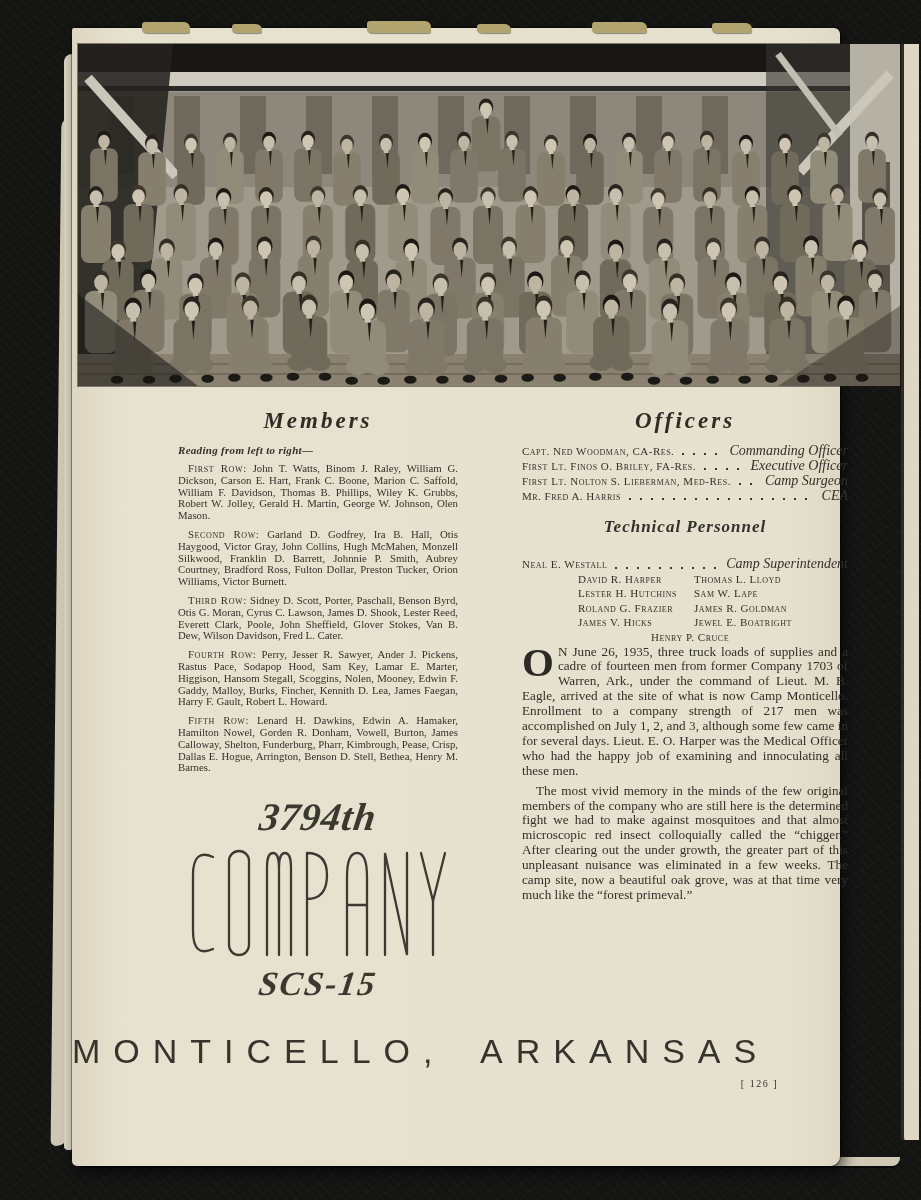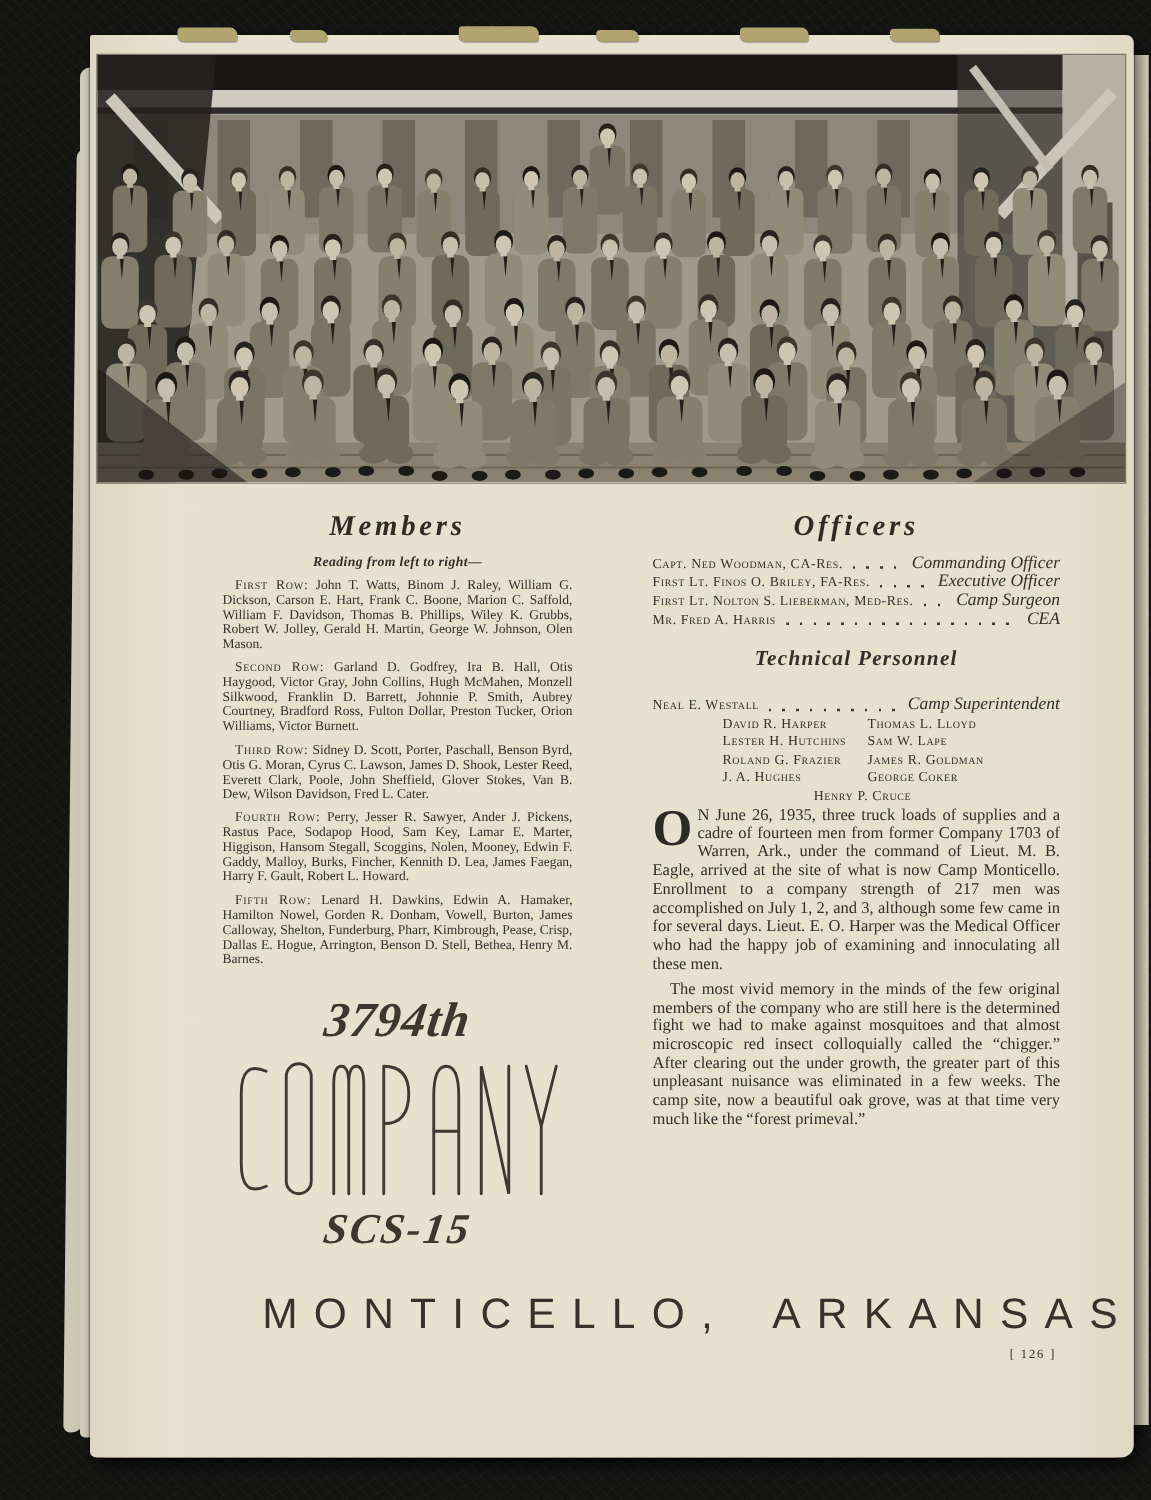--- a/index.html
+++ b/index.html
@@ -15,41 +15,41 @@
       repeating-linear-gradient(-33deg, rgba(255,255,255,.02) 0 1px, transparent 1px 11px);
   }
   
   .edge{position:absolute;background:#d6d0bd;}
   .edge-l1{left:56px;top:118px;width:18px;height:1028px;border-radius:10px 0 14px 6px;transform:rotate(.6deg);background:#cdc7b3;}
   .edge-l2{left:64px;top:54px;width:16px;height:1096px;border-radius:8px 0 10px 4px;background:#d9d3c0;}
   .edge-b{left:78px;top:1157px;width:822px;height:9px;background:#cfc9b6;border-radius:0 0 8px 6px;box-shadow:0 2px 0 rgba(0,0,0,.55);}
   .next-page{position:absolute;left:901px;top:44px;width:15px;height:1096px;background:#ddd7c4;border-left:3px solid #2e2a24;border-radius:0 0 0 4px;}
 
   .page{
-    position:absolute;left:72px;top:28px;width:835px;height:1138px;
+    position:absolute;left:72px;top:28px;width:768px;height:1138px;
     background:linear-gradient(90deg,#dcd6c2,#e7e1cf 7%,#e6e0ce 93%,#ded8c5);
     border-radius:2px 6px 10px 5px;
     box-shadow:0 0 0 1px rgba(0,0,0,.35), 4px 6px 14px rgba(0,0,0,.6);
     color:#32302a;
   }
   
   .tape{position:absolute;background:#b2a46e;border-radius:3px 6px 2px 5px;box-shadow:0 1px 1px rgba(0,0,0,.4);}
 
   .photo{position:absolute;left:6px;top:16px;width:822px;height:342px;box-shadow:0 0 0 1px rgba(20,18,14,.5);}
   .photo svg{display:block;}
 
   
   .col-left{position:absolute;left:106px;top:380px;width:280px;}
   .col-right{position:absolute;left:450px;top:380px;width:326px;}
 
   .sec-head{
     text-align:center;font-style:italic;font-weight:600;font-size:23px;
     letter-spacing:3px;color:#2e2c25;margin:0 0 10px 0;
   }
-  .reading-note{font-style:italic;font-weight:600;font-size:11px;letter-spacing:.3px;margin:0 0 7px 0;text-align:center;}
+  .reading-note{font-style:italic;font-weight:600;font-size:11px;letter-spacing:.3px;margin:0 0 7px 0;}
 
   .member-para{
     font-size:10.8px;line-height:11.8px;text-align:justify;
     margin:0 0 7px 0;text-indent:10px;color:#33312b;
   }
   .row-label{font-variant:small-caps;letter-spacing:.6px;}
 
   
   .off-line{display:flex;align-items:baseline;font-size:11px;line-height:14px;margin:0 0 1px 0;}
   .off-name{font-variant:small-caps;letter-spacing:.5px;white-space:nowrap;}
@@ -76,21 +76,21 @@
     font-style:italic;font-weight:700;font-size:39px;color:#3a382f;
     transform:skewX(-8deg);display:inline-block;letter-spacing:1px;
   }
   .company-svg{margin:4px auto 0 auto;display:block;}
   .designation{
     font-style:italic;font-weight:700;font-size:34px;color:#3a382f;
     transform:skewX(-8deg);display:inline-block;margin-top:2px;letter-spacing:2px;
   }
 
   .location{
-    position:absolute;left:0;top:1004px;width:100%;text-align:right;
+    position:absolute;left:0;top:1004px;width:100%;text-align:left;
     font-family:"Liberation Sans", sans-serif;font-size:34px;font-weight:400;
     letter-spacing:13px;word-spacing:14px;color:#35332c;white-space:nowrap;
   }
   .pagenum{
     position:absolute;right:62px;top:1050px;font-size:10px;letter-spacing:1.5px;color:#2f2d27;
   }
 </style>
 </head>
 <body>
 
@@ -713,22 +713,22 @@
     </div>
     <div class="tp-row">
       <span class="tp-cell tp-left">Lester H. Hutchins</span>
       <span class="tp-cell">Sam W. Lape</span>
     </div>
     <div class="tp-row">
       <span class="tp-cell tp-left">Roland G. Frazier</span>
       <span class="tp-cell">James R. Goldman</span>
     </div>
     <div class="tp-row">
-      <span class="tp-cell tp-left">J. A. Hughes</span>
-      <span class="tp-cell">George Coker</span>
+      <span class="tp-cell tp-left">James V. Hicks</span>
+      <span class="tp-cell">Jewel E. Boatright</span>
     </div>
     <div class="tp-footer">Henry P. Cruce</div>
 
 
     <p class="hist-para"><span class="dropcap">O</span><span>N June 26, 1935, three truck loads of supplies and a cadre of fourteen men from former Company 1703 of Warren, Ark., under the command of Lieut. M. B. Eagle, arrived at the site of what is now Camp Monticello. Enrollment to a company strength of 217 men was accomplished on July 1, 2, and 3, although some few came in for several days. Lieut. E. O. Harper was the Medical Officer who had the happy job of examining and innoculating all these men.</span></p>
     <p class="hist-para second">The most vivid memory in the minds of the few original members of the company who are still here is the determined fight we had to make against mosquitoes and that almost microscopic red insect colloquially called the “chigger.” After clearing out the under growth, the greater part of this unpleasant nuisance was eliminated in a few weeks. The camp site, now a beautiful oak grove, was at that time very much like the “forest primeval.”</p>
   </div>
 
   <div class="location">MONTICELLO, ARKANSAS</div>
   <div class="pagenum">[ 126 ]</div>

